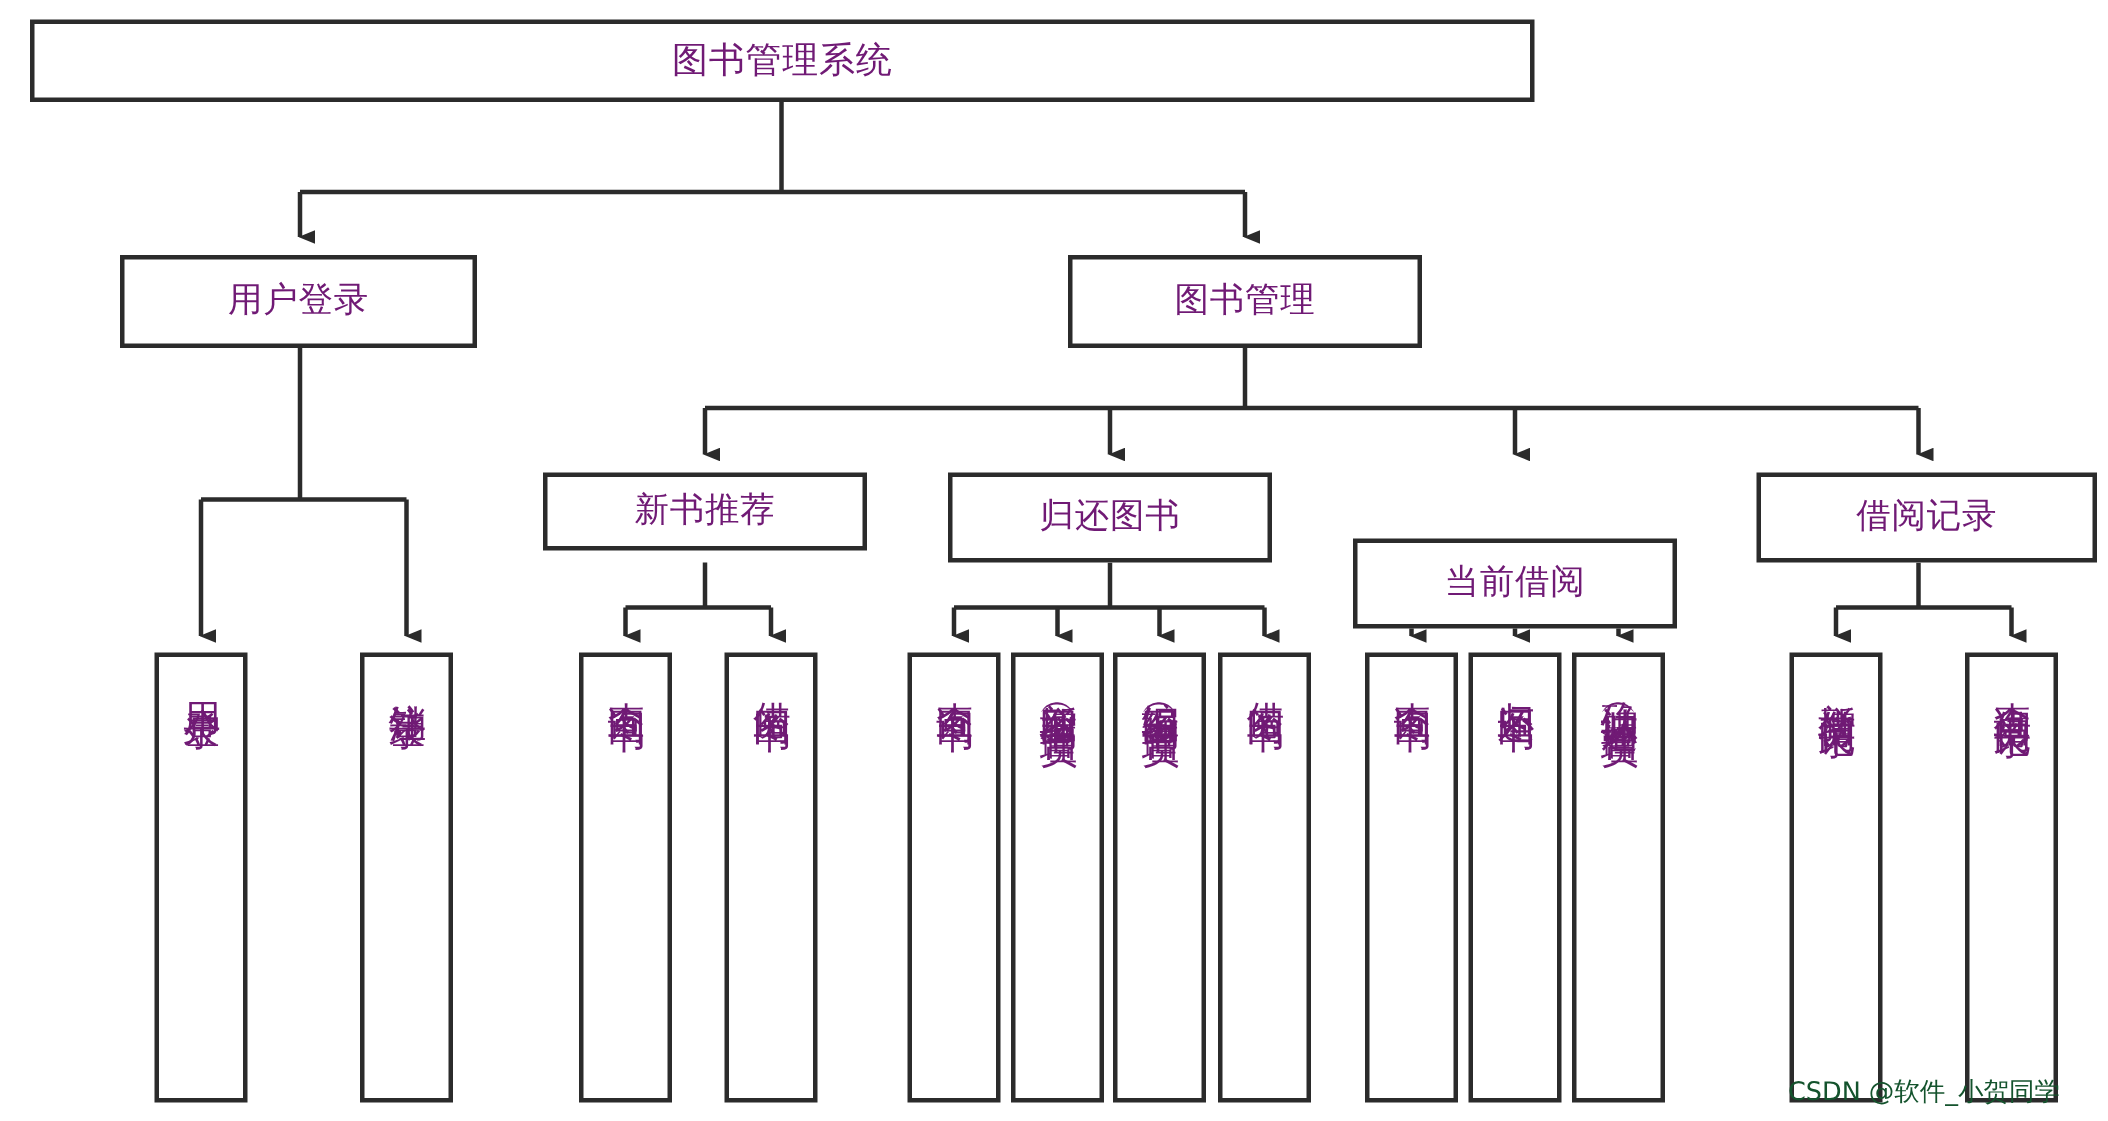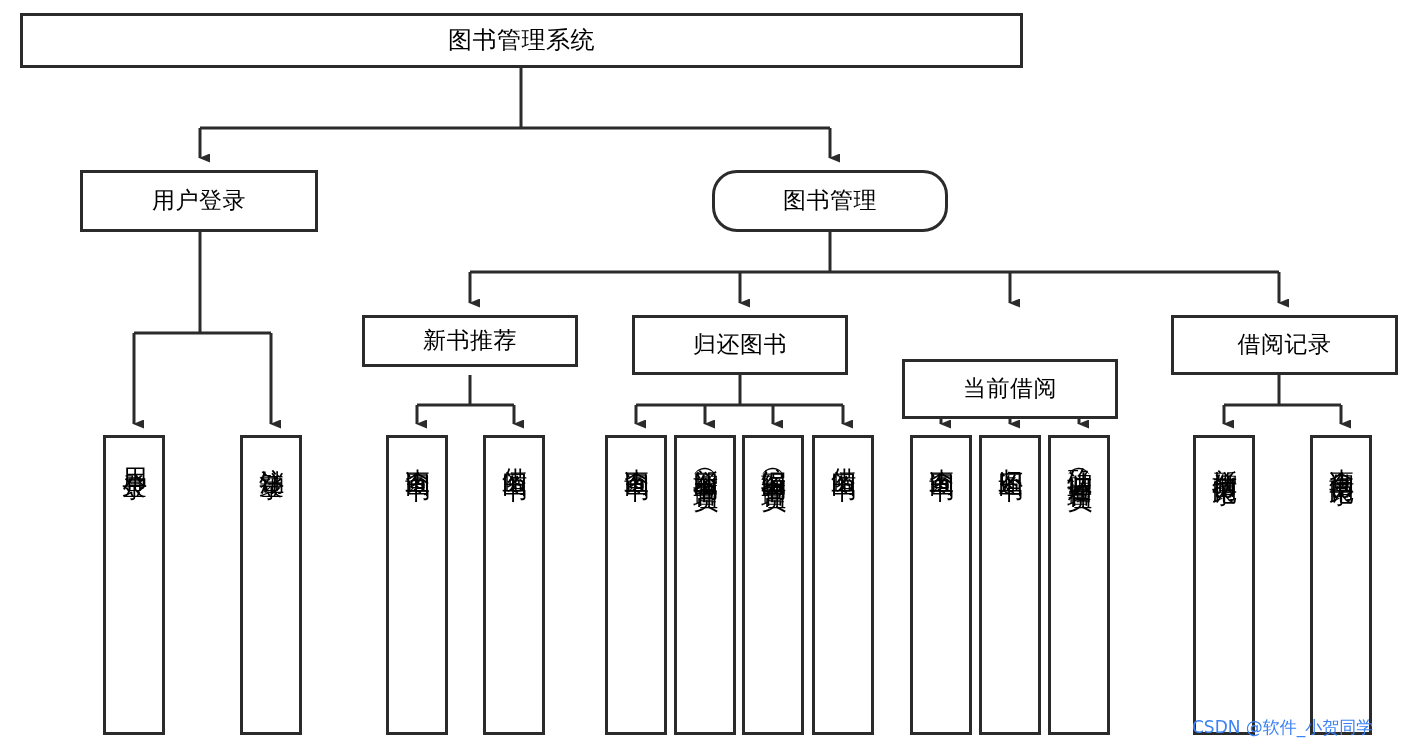--- a/index.html
+++ b/index.html
@@ -25,21 +25,21 @@
     height: 747px;
   }
   .node {
     position: absolute;
     box-sizing: border-box;
     border: 3px solid #2b2b2b;
     background: #ffffff;
     display: flex;
     align-items: center;
     justify-content: center;
-    color: #000000;
+    color: #701a75;
     z-index: 2;
   }
   .node-label {
     display: block;
     text-align: center;
     line-height: 1.18;
     letter-spacing: 0.5px;
   }
   
   .node.horiz .node-label {
@@ -58,21 +58,21 @@
     writing-mode: vertical-rl;
     text-orientation: upright;
     font-size: 25px;
     line-height: 1.05;
     letter-spacing: 3px;
     white-space: nowrap;
   }
   .watermark {
     position: absolute;
     font-size: 17px;
-    color: #3b82f6;
+    color: #14532d;
     white-space: nowrap;
     z-index: 3;
     font-family: "DejaVu Sans", "Liberation Sans", sans-serif;
   }
 </style>
 </head>
 <body>
 
 <div id="canvas">
 
@@ -128,21 +128,21 @@
   </svg>
 
   <div class="node horiz root" style="left:20px; top:13px; width:1003px; height:55px;">
     <span class="node-label">图书管理系统</span>
   </div>
 
   <div class="node horiz" style="left:80px; top:170px; width:238px; height:62px;">
     <span class="node-label">用户登录</span>
   </div>
 
-  <div class="node horiz" style="left:712px; top:170px; width:236px; height:62px;border-radius:25px;">
+  <div class="node horiz" style="left:712px; top:170px; width:236px; height:62px;">
     <span class="node-label">图书管理</span>
   </div>
 
   <div class="node horiz" style="left:362px; top:315px; width:216px; height:52px;">
     <span class="node-label">新书推荐</span>
   </div>
 
   <div class="node horiz" style="left:632px; top:315px; width:216px; height:60px;">
     <span class="node-label">归还图书</span>
   </div>

